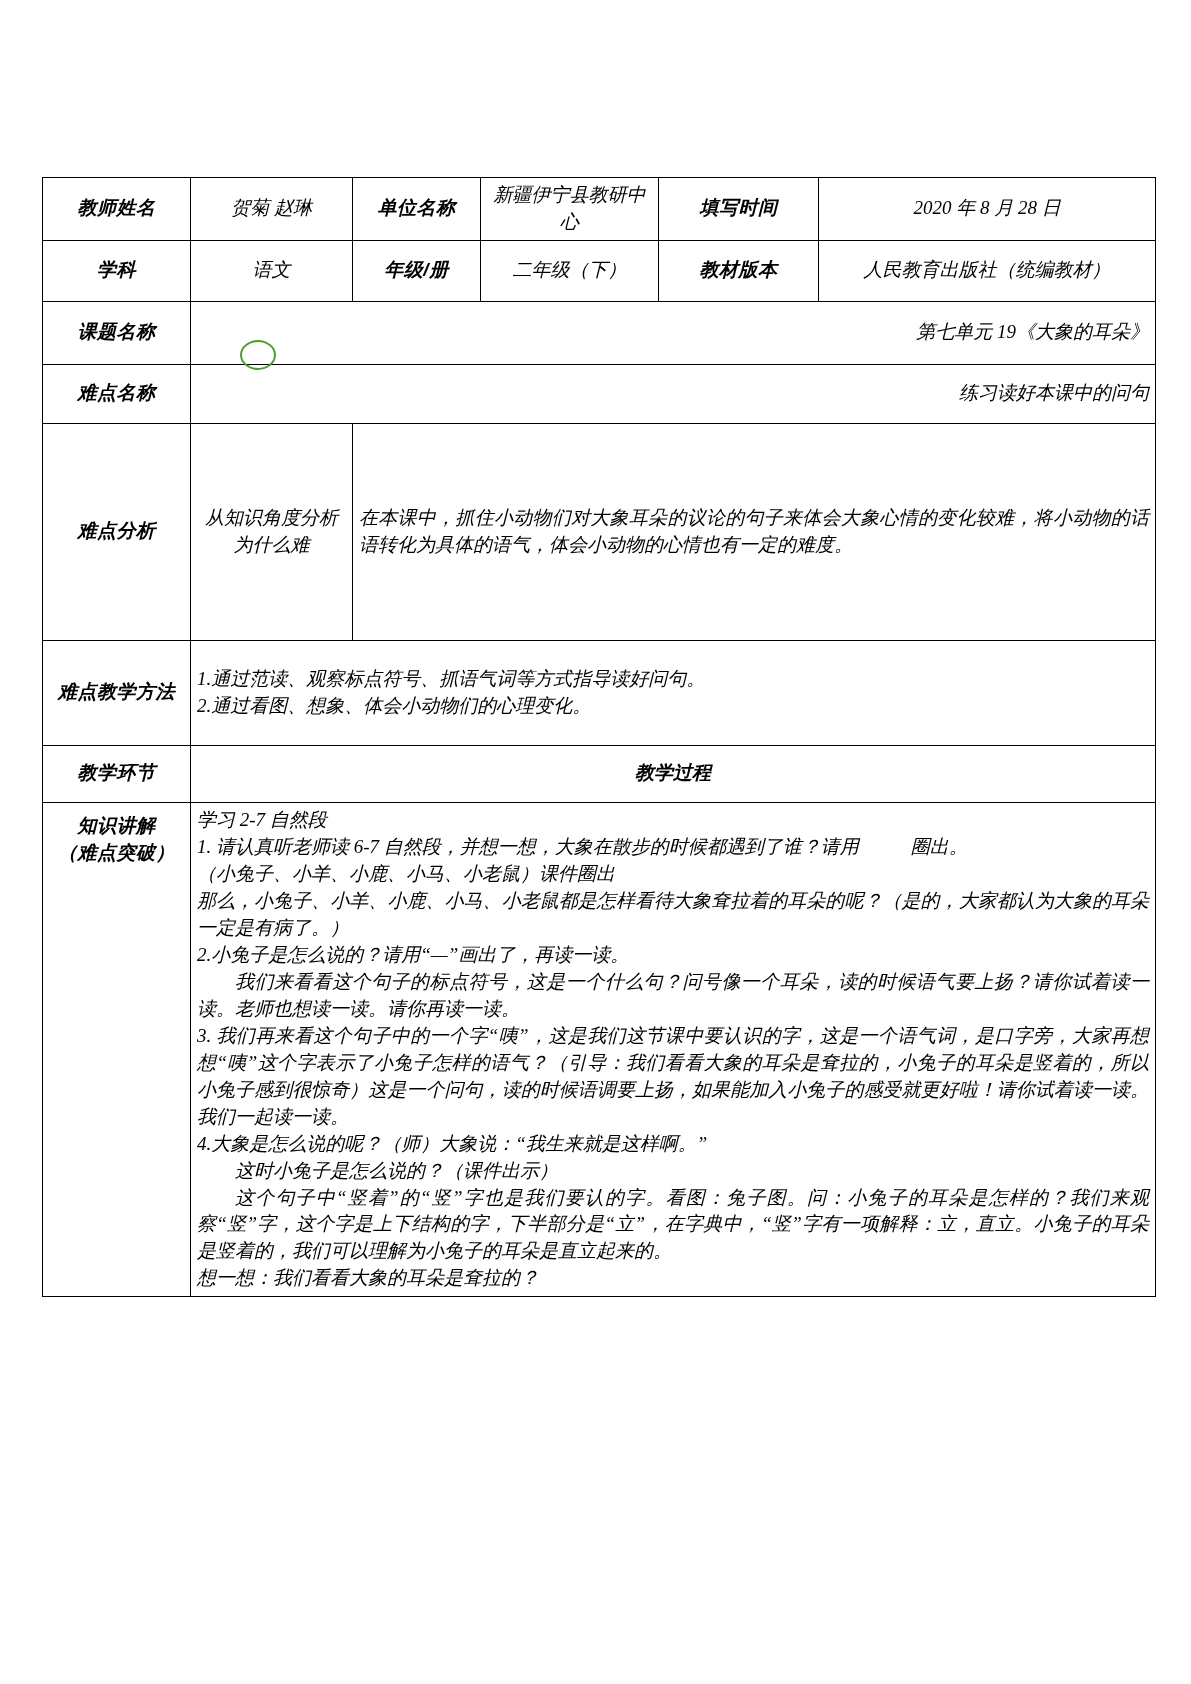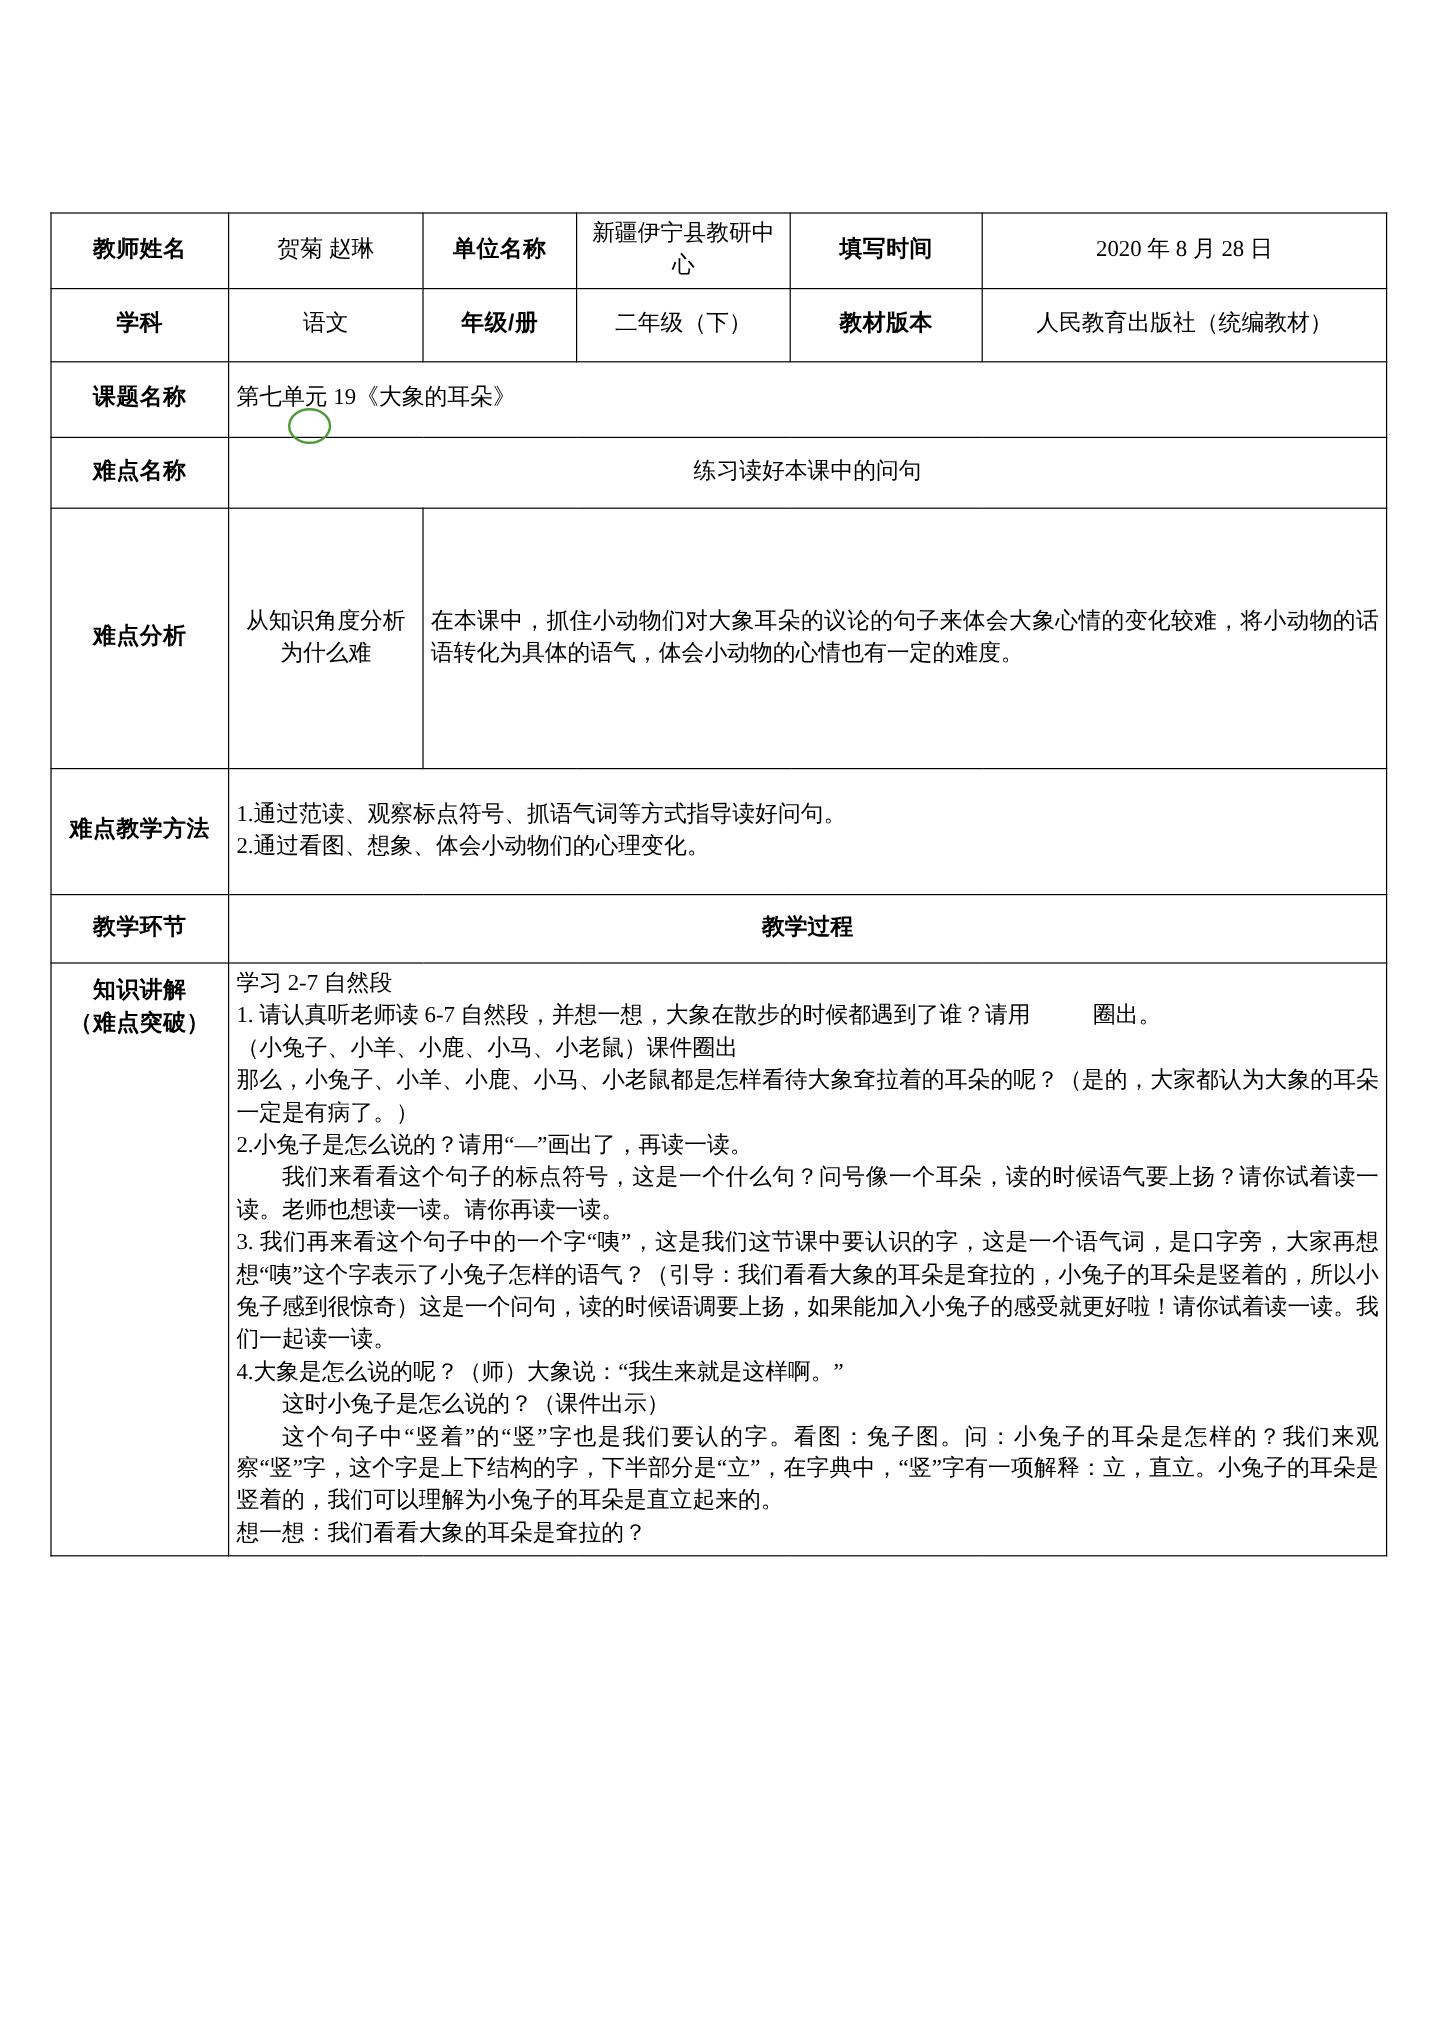--- a/index.html
+++ b/index.html
@@ -14,20 +14,21 @@
     color: #000000;
     position: relative;
     overflow: hidden;
   }
   .page {
     position: absolute;
     left: 0; top: 0;
     width: 1191px;
     height: 1328px;
     background: #fff;
+    font-style: italic;
   }
   .sheet {
     position: absolute;
     left: 42px;
     top: 177px;
     width: 1113px;
   }
   table.lesson {
     border-collapse: collapse;
     table-layout: fixed;
@@ -47,21 +48,21 @@
     font-weight: bold;
     text-align: center;
     font-size: 19px;
     letter-spacing: 0.5px;
   }
   .val {
     text-align: center;
     font-size: 19px;
   }
   .val-left {
-    text-align: center;
+    text-align: right;
     font-size: 19px;
   }
   .center-head {
     font-family: "Liberation Sans", "DejaVu Sans", sans-serif;
     font-weight: bold;
     text-align: center;
     font-size: 19px;
     margin-top: 12px;
   }
   .body-text {
@@ -79,21 +80,21 @@
 
   
   col.c1 { width: 148px; }
   col.c2 { width: 162px; }
   col.c3 { width: 128px; }
   col.c4 { width: 178px; }
   col.c5 { width: 160px; }
   col.c6 { width: 337px; }
 
   .title-cell {
-    text-align: left;
+    text-align: right;
     font-size: 19px;
     margin-left: 24px;
   }
   .analysis-sub {
     text-align: center;
     font-size: 19px;
     line-height: 1.5;
   }
 
   

